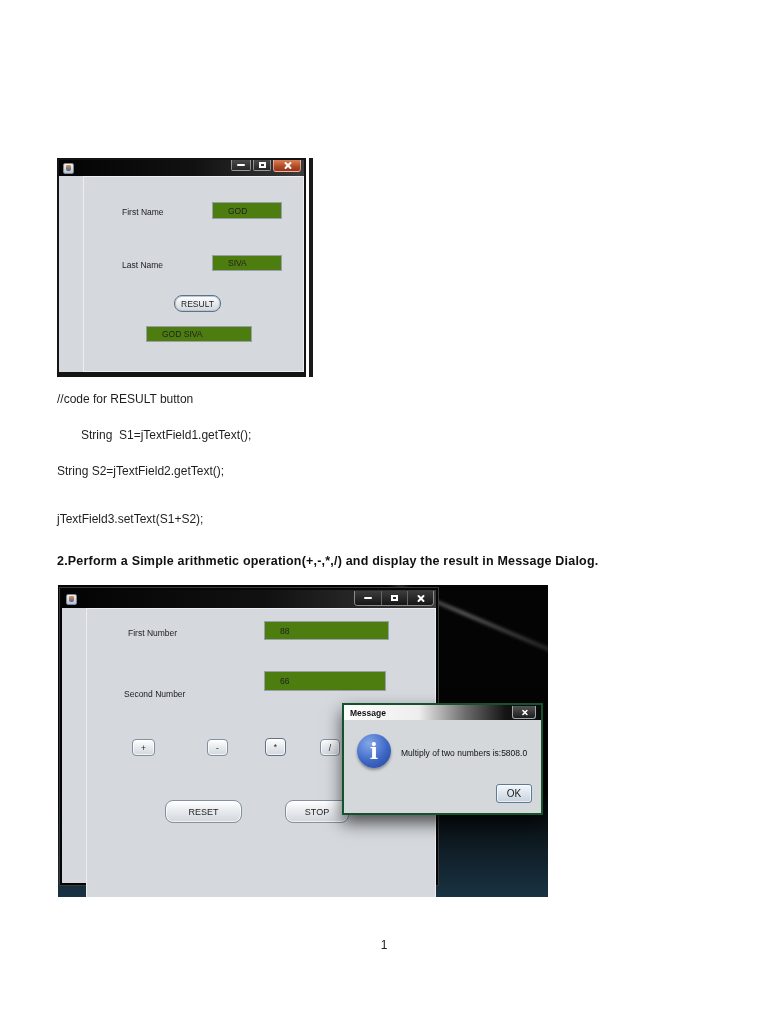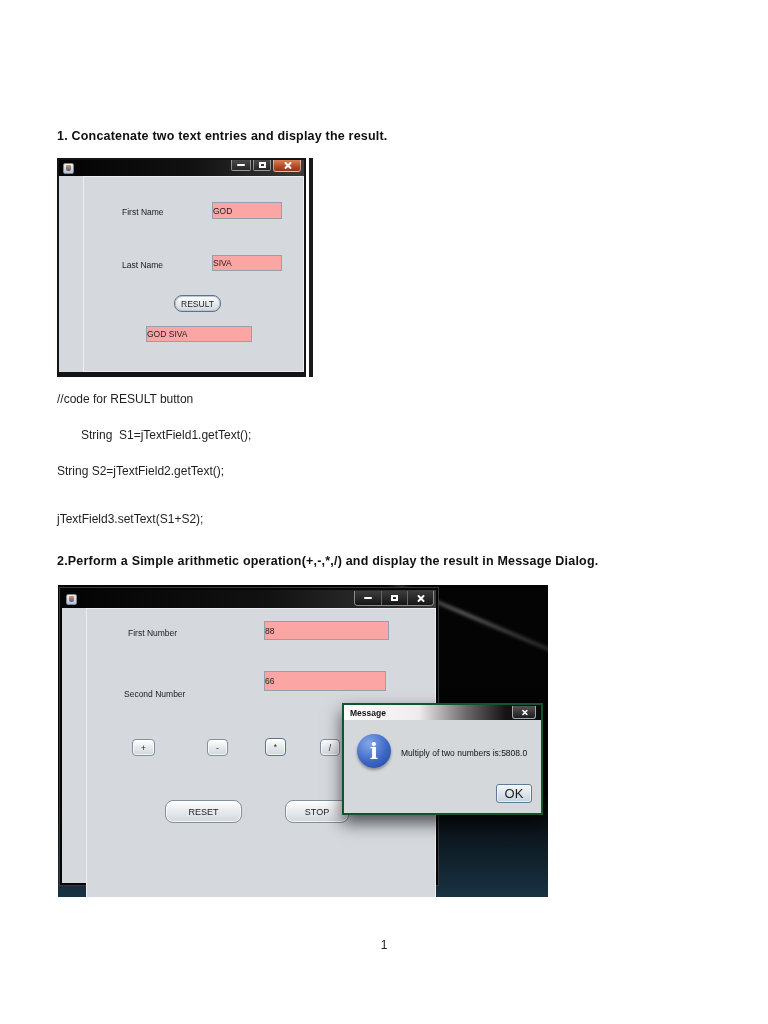--- a/index.html
+++ b/index.html
@@ -46,22 +46,22 @@
     background:#fff; border-radius:1px;
   }
   .cross::before { transform:rotate(45deg); }
   .cross::after  { transform:rotate(-45deg); }
   .cross.dark::before, .cross.dark::after { background:#fff; }
 
   .content { position:relative; background:#d5d9de;
     box-shadow: inset 0 0 0 1px #eceef1; margin-left: 24px; }
   .jlabel { position:absolute; font-size:8.5px; color:#1b1b1b; }
   .jfield {
-    position:absolute; background:#fca5a5; border:1px solid #97a0aa;
-    font-size:8.5px; color:#222; display:flex; align-items:center; padding:0 0;text-align:center;
+    position:absolute; background:#4d7c0f; border:1px solid #97a0aa;
+    font-size:8.5px; color:#222; display:flex; align-items:center; padding:0 15px;text-align:center;
   }
   .jbtn {
     position:absolute; display:flex; align-items:center; justify-content:center;
     background:linear-gradient(to bottom, #ffffff, #e9ecef 45%, #d2d7dc);
     border:1px solid #82909f; border-radius:8px; font-size:8.5px; color:#1d1d1d;
     box-shadow: inset 0 0 0 1px rgba(255,255,255,0.7);
   }
 
   
   .win1 { left:57px; top:158px; width:249px; height:219px;
@@ -116,30 +116,29 @@
   .info-icon { position:absolute; left:13px; top:14px; width:34px; height:34px;
     border-radius:50%;
     background:radial-gradient(circle at 35% 28%, #84a7e8, #3e68c6 55%, #2a4da3 88%);
     color:#fff; font-family:"DejaVu Serif", serif; font-weight:bold; font-size:22px;
     display:flex; align-items:center; justify-content:center;
     box-shadow:0 2px 3px rgba(0,0,0,0.35); }
   .dialog-msg { position:absolute; left:57px; top:28px; width:138px;
     font-size:8.5px; color:#111; }
   .ok-btn { position:absolute; right:9px; bottom:10px; width:36px; height:19px;
     background:linear-gradient(#f3f7fa, #dfe7ee 45%, #c6d2dc);
-    border:1px solid #5d7b97; border-radius:3px; font-size:13px; color:#1b1b1b;
+    border:1px solid #5d7b97; border-radius:3px; font-size:10px; color:#1b1b1b;
     display:flex; align-items:center; justify-content:center;
     box-shadow:0 0 0 1px rgba(255,255,255,0.6) inset; }
 </style>
 </head>
 <body>
 
 <div class="page">
 
-  <div class="heading" style="top:129px;">1. Concatenate two text entries and display the result.</div>
 
   <div class="jwindow win1">
     <div class="titlebar">
       <div class="java-icon">
         <div class="java-glyph"></div>
       </div>
       <div class="winbtns">
         <div class="winbtn btn-min">
           <div class="g-min"></div>
         </div>

